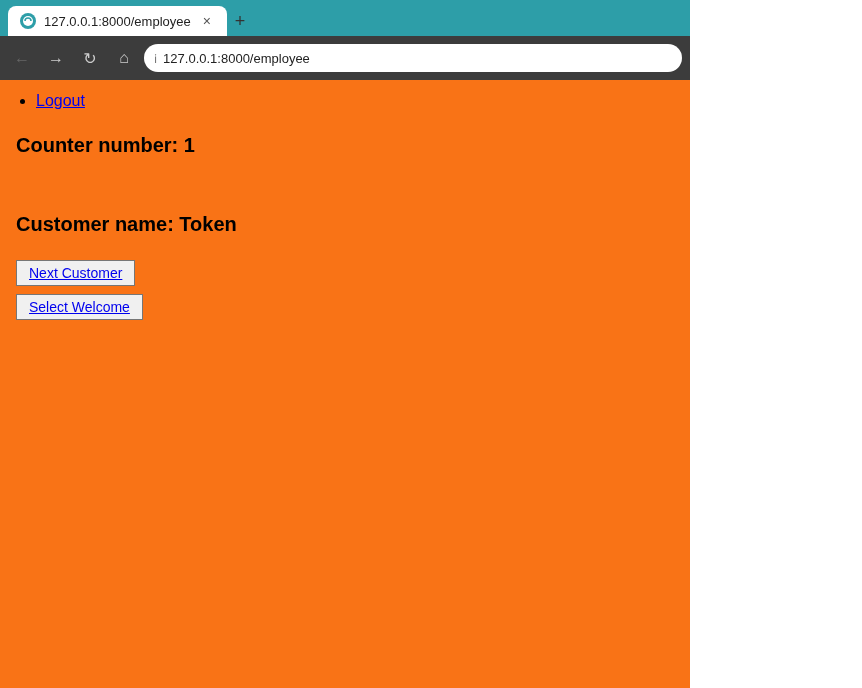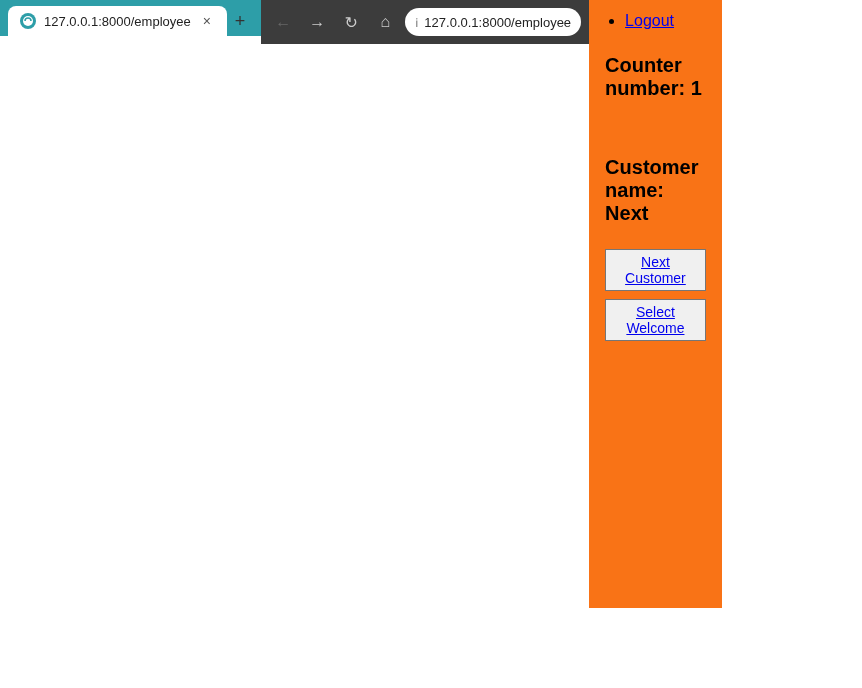--- a/index.html
+++ b/index.html
@@ -2,20 +2,21 @@
 <html><head>
   <meta charset="utf-8">
   <style>
     * { margin: 0; padding: 0; box-sizing: border-box; }
     body { font-family: Arial, sans-serif; background: #fff; }
 
     
     .browser-chrome {
       width: 690px;
       display: flex;
+      flex-direction: column;
     }
 
     
     .tab-bar {
       background: #2d9ea8;
       height: 36px;
       display: flex;
       align-items: flex-end;
       padding: 0 8px;
     }
@@ -145,21 +146,21 @@
       color: #000;
       margin-bottom: 8px;
       margin-top: 24px;
     }
     .spacer { height: 24px; }
     .btn-row {
       margin-top: 24px;
     }
     .action-btn {
       display: inline-block;
-      padding: 4px 19px;
+      padding: 4px 12px;
       border: 1px solid #767676;
       background: #f0f0f0;
       color: #0000EE;
       font-size: 14px;
       cursor: pointer;
       text-decoration: underline;
       margin-bottom: 8px;
       font-family: Arial, sans-serif;
     }
   </style>
@@ -201,21 +202,21 @@
       <li>
         <a href="#">Logout</a>
       </li>
     </ul>
 
 
     <p class="info-line">Counter number: 1</p>
 
     <div class="spacer"></div>
 
-    <p class="info-line">Customer name: Next</p>
+    <p class="info-line">Customer name: Token</p>
 
 
     <div class="btn-row">
       <div>
         <button class="action-btn">Next Customer</button>
       </div>
       <div>
         <button class="action-btn">Select Welcome</button>
       </div>
     </div>

